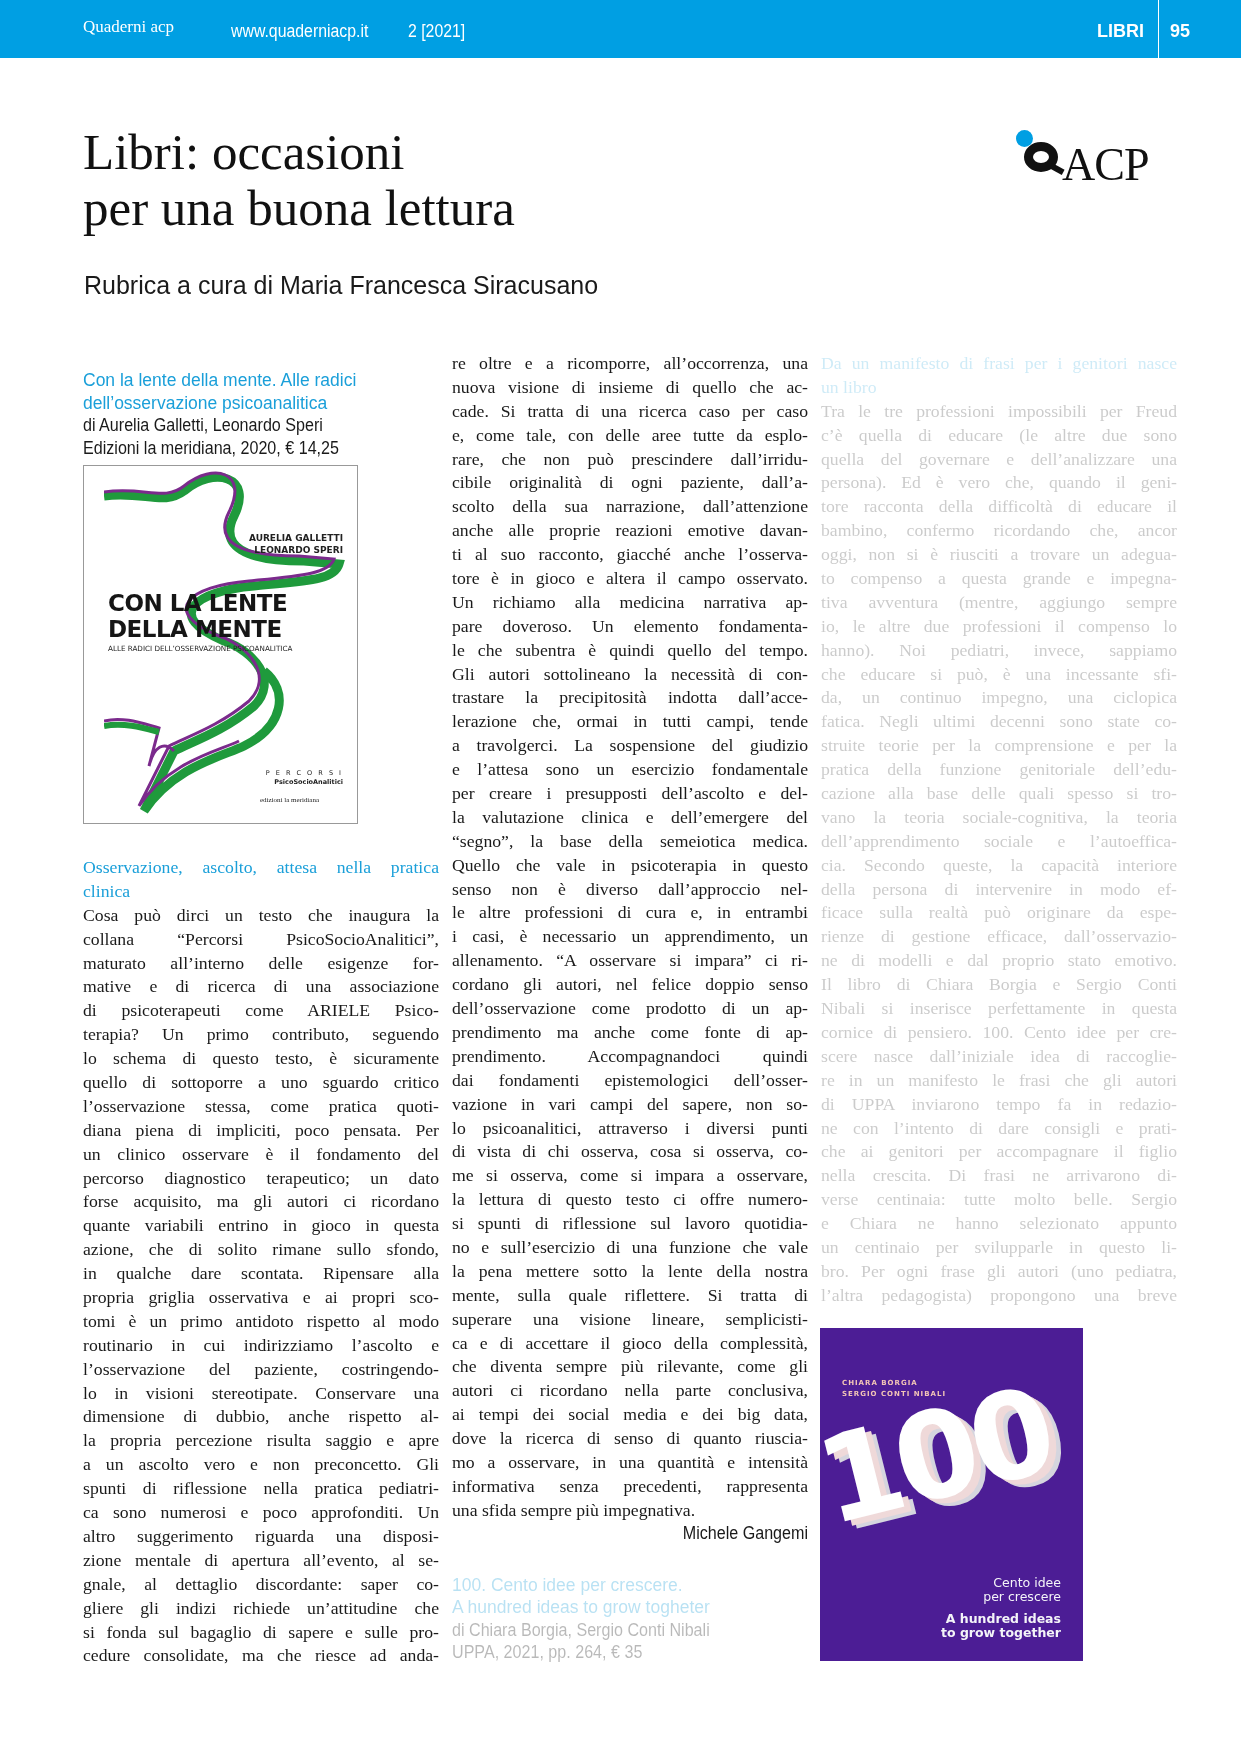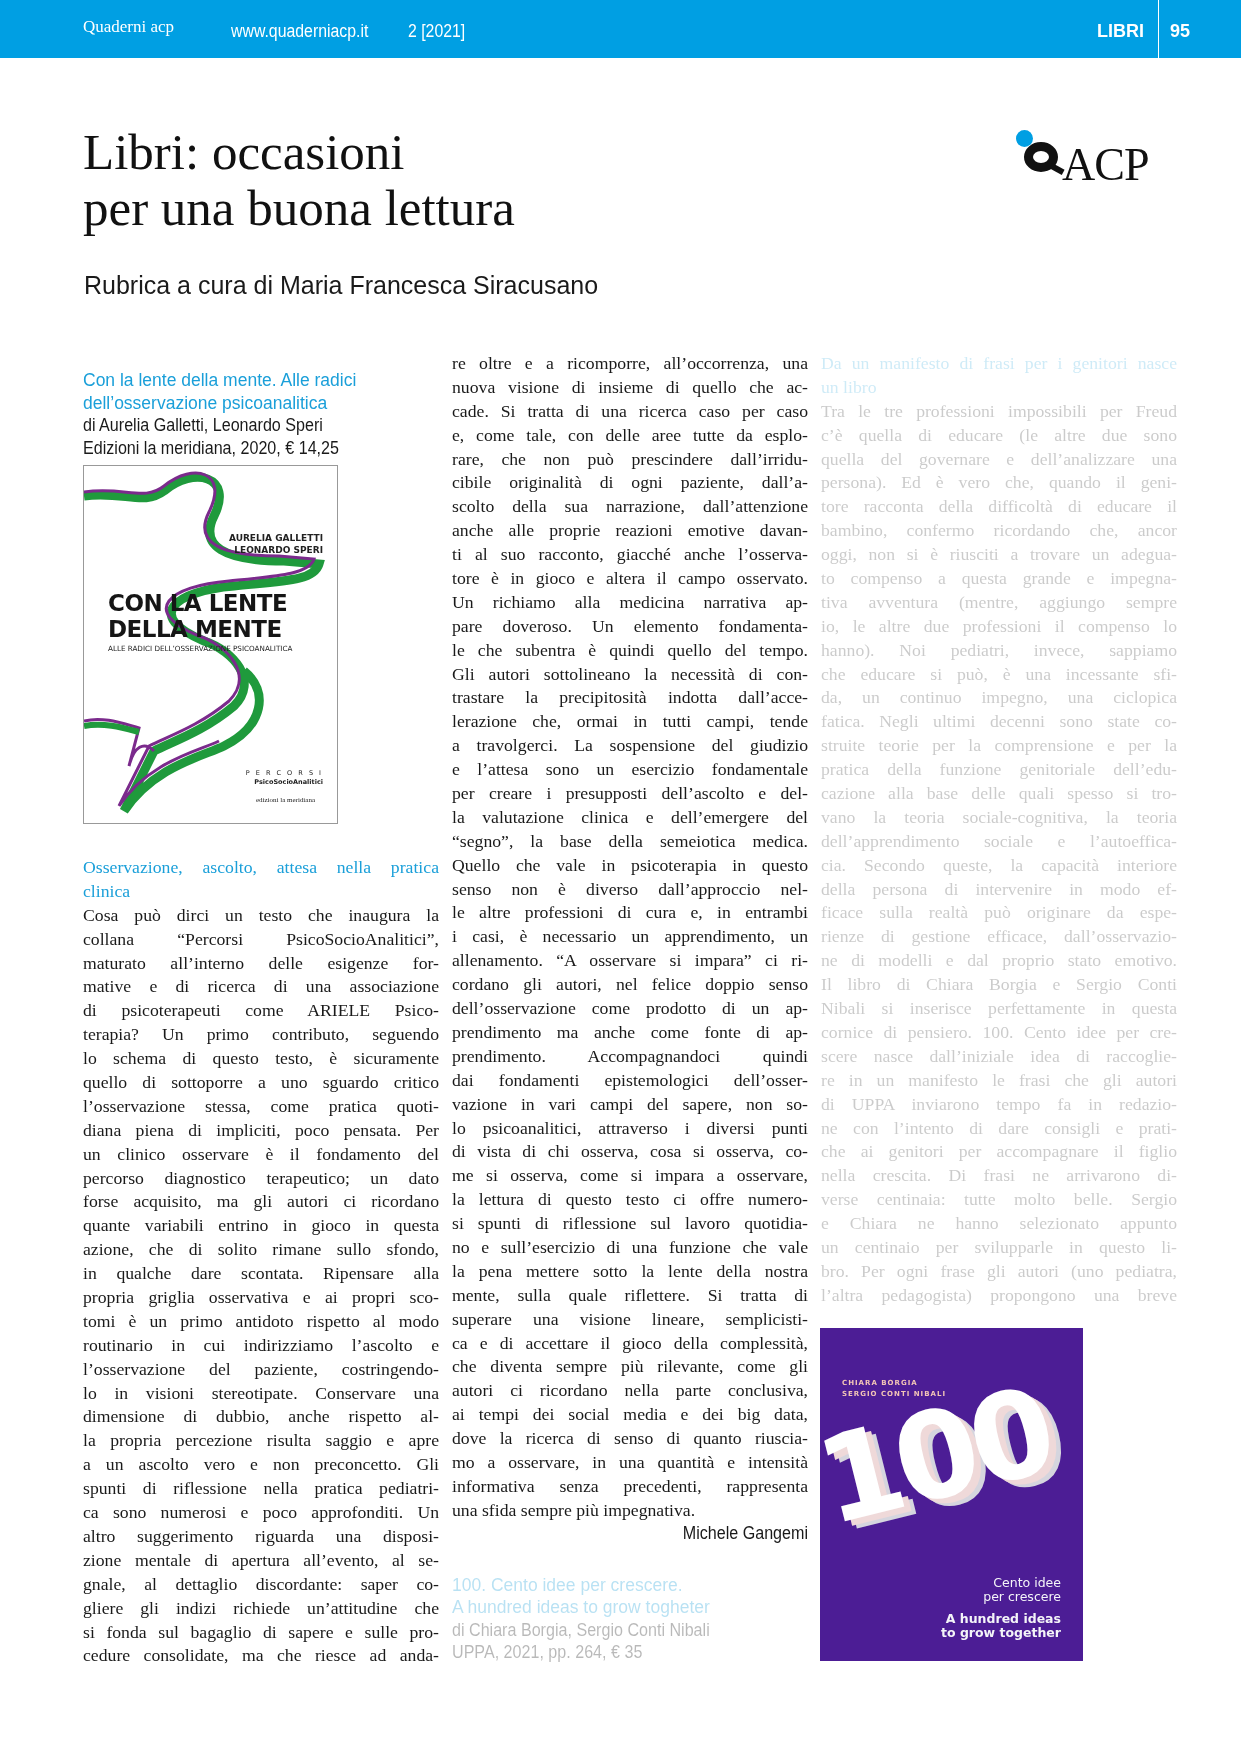--- a/index.html
+++ b/index.html
@@ -24,21 +24,21 @@
   .col3{left:821px;}
   .book-head{font-family:"Liberation Sans",sans-serif;font-size:17.5px;line-height:22.5px;}
   .book-title{color:#1a9fd9;}
   .book-meta{color:#1a1a1a;transform:scaleX(0.92);transform-origin:left;white-space:nowrap;}
   .body-lines .ln{display:block;font-size:17.7px;line-height:23.9px;text-align:justify;text-align-last:justify;white-space:nowrap;height:23.9px;}
   .body-lines .ln.last{text-align-last:left;}
   .sec-head{color:#1a9fd9;font-size:17.7px;line-height:23.9px;}
   .sec-head .ln{display:block;text-align:justify;text-align-last:justify;height:23.9px;}
   .sec-head .ln.last{text-align-last:left;}
   .signature{font-family:"Liberation Sans",sans-serif;font-size:17.5px;text-align:right;transform:scaleX(0.92);transform-origin:right;}
-  .cover1{position:absolute;left:83px;top:465px;width:253px;height:357px;border:1px solid #999;background:#fff;overflow:hidden;}
+  .cover1{position:absolute;left:83px;top:465px;width:253px;height:357px;border:1px solid #999;background:#fff;overflow:hidden;padding-left:20px;}
   .cover2{position:absolute;left:820px;top:1328px;width:263px;height:333px;background:#4c1d95;overflow:hidden;}
   .faded2{opacity:0.3;}
 </style>
 </head>
 <body>
 
 <div class="topbar">
   <span class="tb-journal">Quaderni acp</span>
   <span class="tb-url">www.quaderniacp.it</span>
   <span class="tb-issue">2 [2021]</span>
@@ -84,21 +84,21 @@
   </div>
   <div style="position:absolute;left:24px;top:124px;font-family:'DejaVu Sans',sans-serif;font-weight:bold;font-size:23px;line-height:26px;color:#151515;letter-spacing:-0.5px;">
     <div>CON LA LENTE</div>
     <div>DELLA MENTE</div>
   </div>
   <div style="position:absolute;left:24px;top:178px;font-family:'DejaVu Sans',sans-serif;font-size:7.2px;color:#222;white-space:nowrap;">ALLE RADICI DELL’OSSERVAZIONE PSICOANALITICA</div>
   <div style="position:absolute;right:14px;top:303px;text-align:right;font-family:'DejaVu Sans',sans-serif;font-size:6.5px;line-height:9px;color:#222;">
     <div style="letter-spacing:2px;">P E R C O R S I</div>
     <div style="font-weight:bold;">PsicoSocioAnalitici</div>
   </div>
-  <div style="position:absolute;right:22px;top:330px;font-size:7px;color:#222;margin-left:20px;">edizioni la meridiana</div>
+  <div style="position:absolute;right:38px;top:330px;font-size:7px;color:#222;margin-left:20px;">edizioni la meridiana</div>
 </div>
 
 <div class="col col1" style="top:856px;">
   <div class="sec-head">
     <span class="ln">Osservazione, ascolto, attesa nella pratica</span>
     <span class="ln last">clinica</span>
   </div>
   <div class="body-lines" id="col1-lines">
       <span class="ln">Cosa può dirci un testo che inaugura la</span>
       <span class="ln">collana “Percorsi PsicoSocioAnalitici”,</span>

